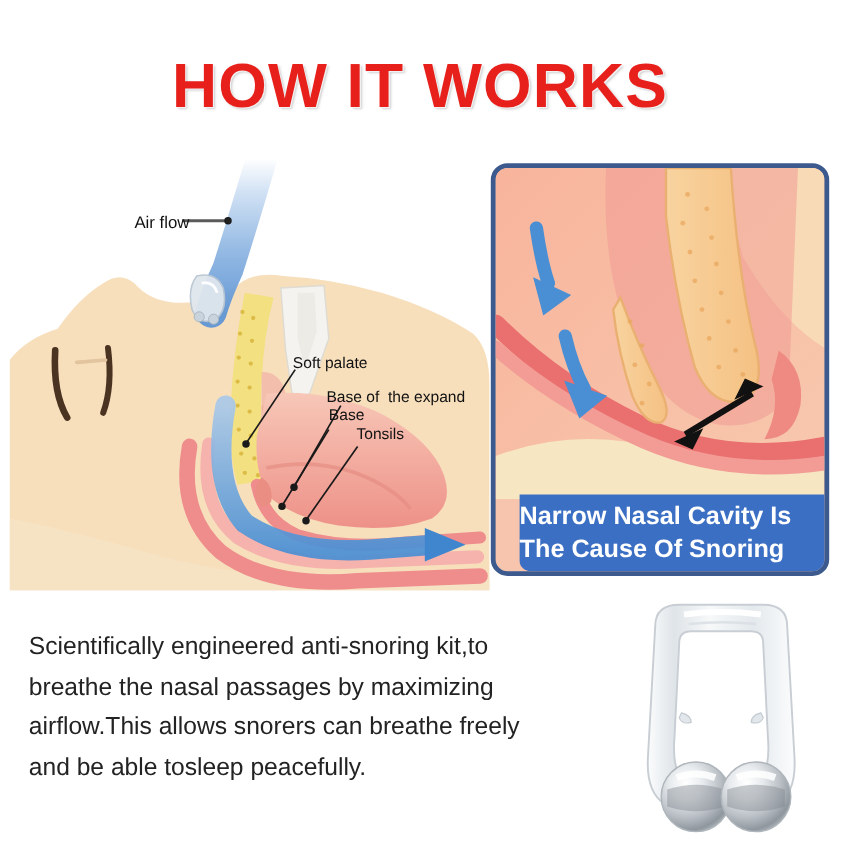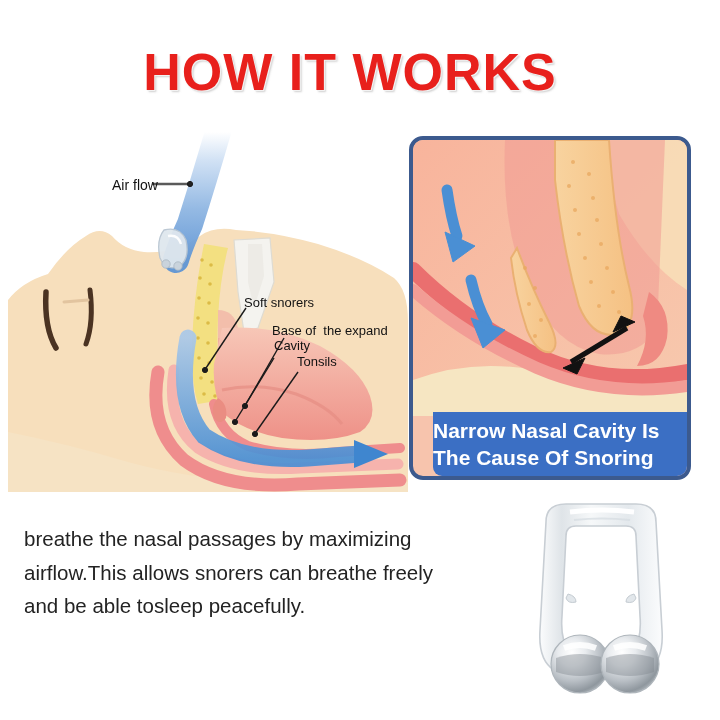--- a/index.html
+++ b/index.html
@@ -260,23 +260,23 @@
       <circle cx="227" cy="290" r="2.6"></circle>
 
       <line x1="290" y1="240" x2="248" y2="300" stroke-width="1.4"></line>
       <circle cx="247" cy="302" r="2.6"></circle>
     </g>
   </svg>
 
   <span class="leader-label" id="label-air-flow" style="position:absolute;left:104px;top:46px;">Air flow</span>
 </div>
 
-<span class="leader-label" id="label-soft-palate" style="position:absolute;">Soft snorers</span>
+<span class="leader-label" id="label-soft-palate" style="position:absolute;">Soft palate</span>
 <span class="leader-label" id="label-base-tongue" style="position:absolute;">Base of  the expand</span>
-<span class="leader-label" id="label-uvula" style="position:absolute;">Cavity</span>
+<span class="leader-label" id="label-uvula" style="position:absolute;">Base</span>
 <span class="leader-label" id="label-tonsils" style="position:absolute;">Tonsils</span>
 
 <div id="inset-panel">
   <svg id="inset-illustration" viewBox="0 0 274 276" width="274" height="276">
     <defs>
       <linearGradient id="insetBg" x1="0" y1="0" x2="1" y2="1">
         <stop offset="0%" stop-color="#f8b49c"></stop>
         <stop offset="100%" stop-color="#f7c9ae"></stop>
       </linearGradient>
       <linearGradient id="turbinate" x1="0" y1="0" x2="1" y2="0">
@@ -349,20 +349,21 @@
     </g>
   </svg>
 
   <div id="inset-caption">
     <span class="caption-line">Narrow Nasal Cavity Is</span>
     <span class="caption-line">The Cause Of Snoring</span>
   </div>
 </div>
 
 <div id="description-block">
+  <div class="description-line">Scientifically engineered anti-snoring kit,to</div>
   <div class="description-line">breathe the nasal passages by maximizing</div>
   <div class="description-line">airflow.This allows snorers can breathe freely</div>
   <div class="description-line">and be able tosleep peacefully.</div>
 </div>
 
 <div id="product-photo">
   <svg id="product-svg" viewBox="0 0 186 206" width="186" height="206">
     <defs>
       <linearGradient id="siliconeGrad" x1="0" y1="0" x2="1" y2="0">
         <stop offset="0%" stop-color="#fbfcfd"></stop>

